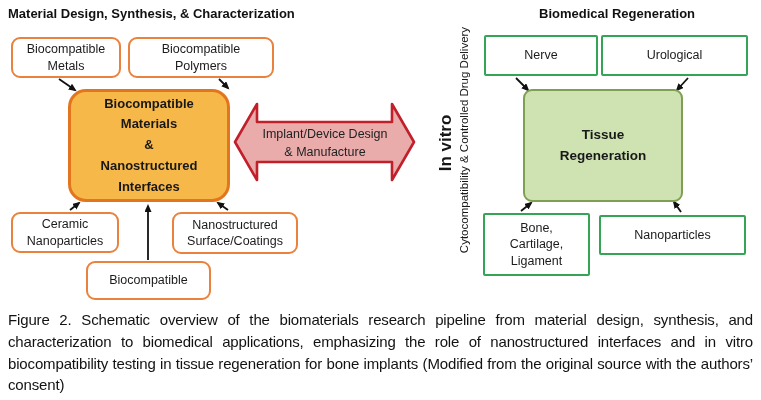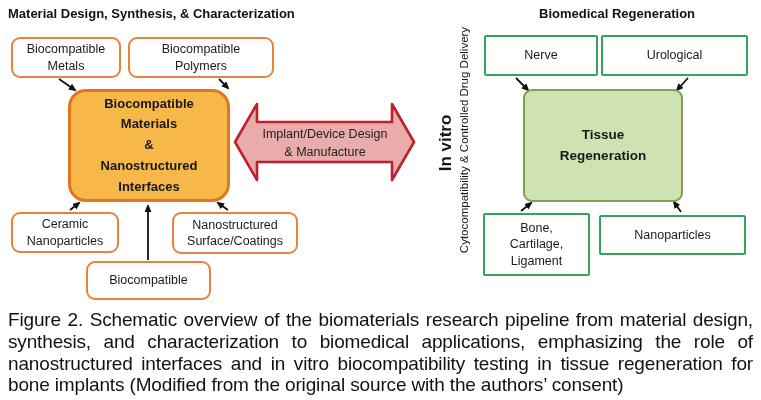--- a/index.html
+++ b/index.html
@@ -33,21 +33,21 @@
     color:#222;white-space:pre-line;
   }
   .vert{
     position:absolute;transform:translate(-50%,-50%) rotate(-90deg);
     white-space:nowrap;color:#161616;
   }
   .vert.invitro{left:446px;top:143px;font-weight:bold;font-size:17px;}
   .vert.cyto{left:464px;top:140px;font-size:11.5px;}
   .caption{
     position:absolute;left:8px;right:8px;top:309px;
-    font-size:19px;line-height:21.8px;letter-spacing:-0.15px;
+    font-size:15px;line-height:21.8px;letter-spacing:-0.15px;
     text-align:justify;text-align-last:left;color:#121212;
   }
   .double-arrow{fill:var(--red-arrow-fill);stroke:var(--red-arrow-border);stroke-width:2.6;stroke-linejoin:round;}
   .conn{stroke:#111;stroke-width:1.8;}
 </style>
 </head>
 <body>
 
 <div class="stage">
   <div class="diagram">

